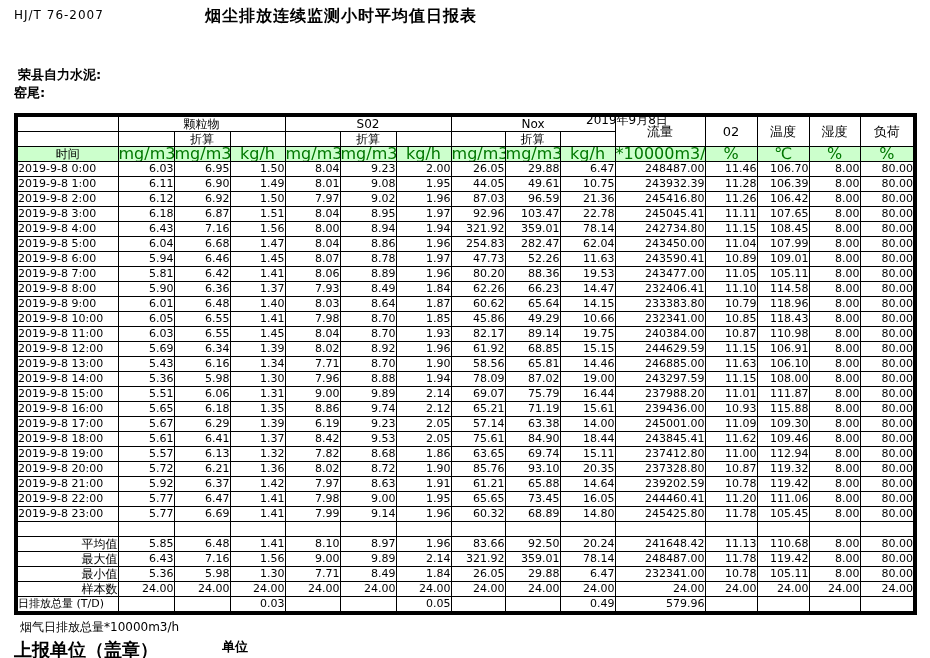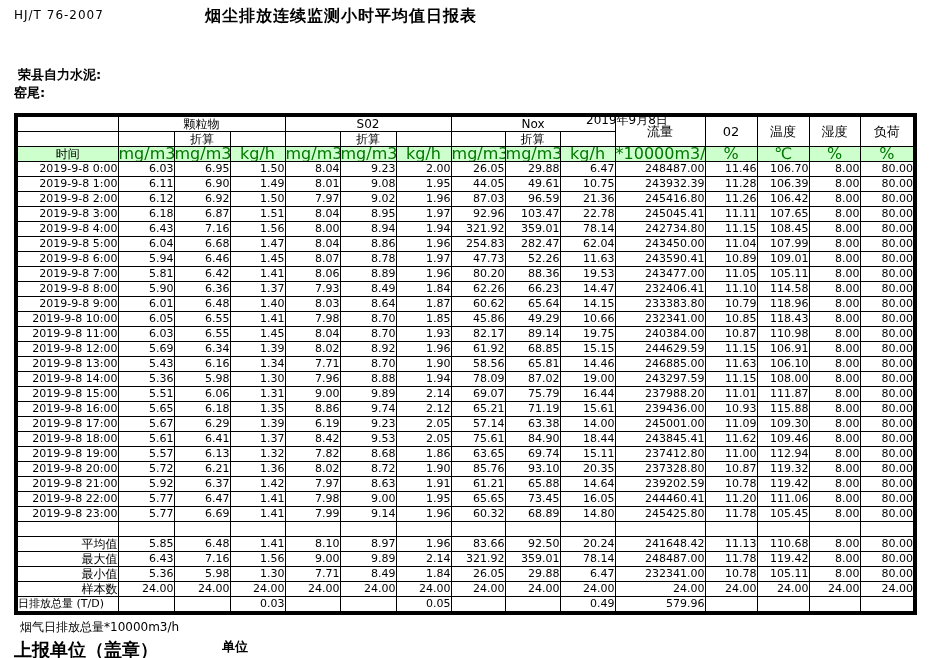--- a/index.html
+++ b/index.html
@@ -15,21 +15,21 @@
        border-collapse:collapse;table-layout:fixed;font-size:11px;
        border:4px solid #000000;}
   #report-table td{border:1px solid #000;padding:0;height:14px;line-height:14px;
        overflow:hidden;white-space:nowrap;vertical-align:middle;}
   tr.h1 td{height:17px;text-align:center;font-size:12px;}
   tr.h1 td[rowspan]{font-size:13px;}
   tr.h2 td{text-align:center;font-size:12px;}
   tr.units td{background:#ccffcc;color:#007700;text-align:center;
        font-size:16px;border-bottom:2px solid #000;height:14px;}
   tr.units td.time-h{color:#000;font-size:12px;}
-  td.c-time{text-align:right;padding-right:5px;}
+  td.c-time{text-align:left;padding-right:5px;}
   td.c-num{text-align:right;padding-right:9px;}
   td.c-label{text-align:right;padding-right:3px;font-size:12px;}
   tr.spacer td{height:14px;border-bottom:2px solid #000;}
   tbody[data-name="summary-rows"] tr:last-child td.c-label{
        text-align:left;padding-left:2px;padding-right:0;font-size:11px;}
   .foot-note{left:20px;top:619px;font-size:12px;}
   .foot-report{left:14px;top:638px;font-size:18px;font-weight:bold;}
   .foot-unit{left:200px;top:638px;font-size:13px;font-weight:bold;margin-left:22px;}
 </style>
 </head>

